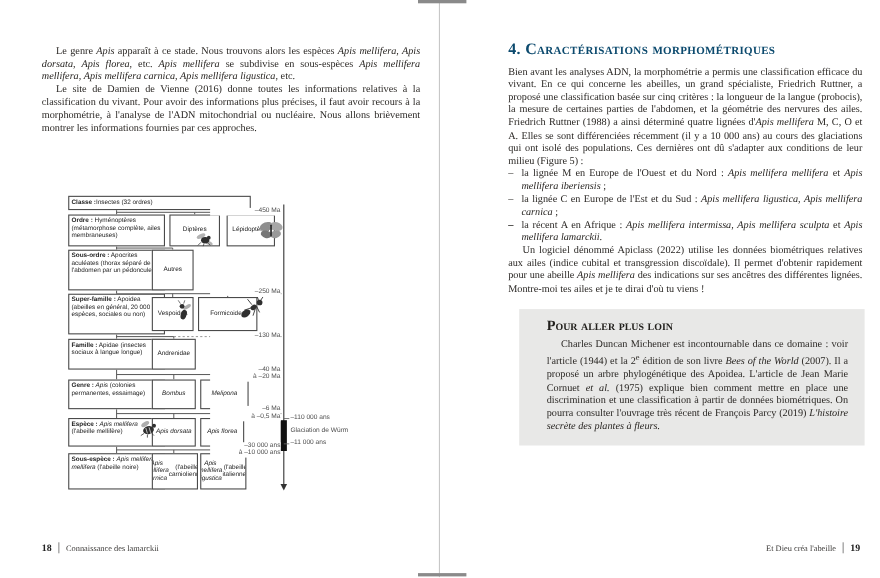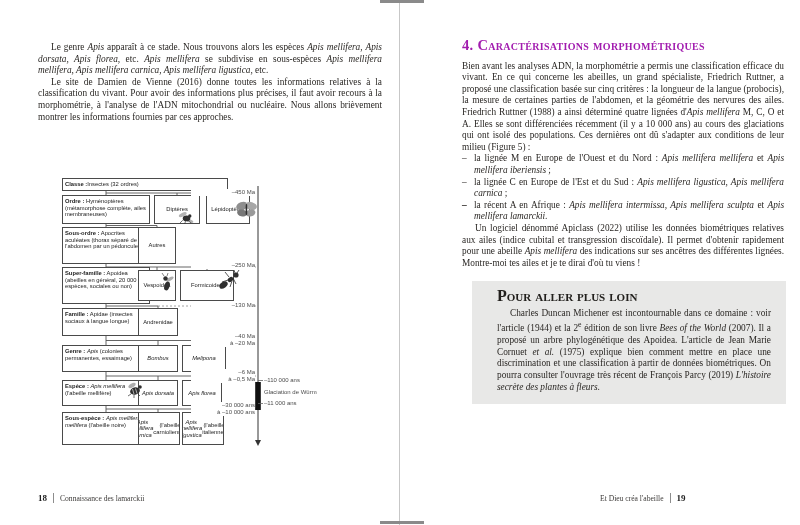--- a/index.html
+++ b/index.html
@@ -11,29 +11,29 @@
   .edge-bottom{top:521px;}
 
   
   .page-body{position:absolute;font-size:9.3px;line-height:11.6px;text-align:justify;}
   .page-body p{margin:0;}
   .page-body p.ind{text-indent:13px;}
   #left-body{left:38px;top:42px;width:344px;}
   #right-body{left:462px;top:40px;width:322px;}
 
   .section-heading{font-variant:small-caps;font-weight:bold;font-size:14.5px;
-                   letter-spacing:.3px;color:#a21caf;margin:0 0 9px 0;text-align:left;}
+                   letter-spacing:.3px;color:#0c4a6e;margin:0 0 9px 0;text-align:left;}
 
   ul.dashes{list-style:none;margin:0;padding:0;}
   ul.dashes li{position:relative;padding-left:12px;margin:0;}
   ul.dashes li .dash{position:absolute;left:0;top:0;}
 
   
   .info-box{background:#e8e8e7;margin:12px -2px 0 10px;padding:9px 15px 11px 25px;box-sizing:border-box;}
-  .info-box-heading{font-variant:small-caps;font-weight:bold;font-size:16px;color:#22201d;margin:0 0 6px 0;}
+  .info-box-heading{font-variant:small-caps;font-weight:bold;font-size:13px;color:#22201d;margin:0 0 6px 0;}
   .info-box p{text-indent:13px;}
 
   
   #figure{position:absolute;left:56px;top:176px;width:292px;height:276px;
           font-family:"Liberation Sans",sans-serif;}
   #fig-lines{position:absolute;left:0;top:0;}
   .fb{position:absolute;border:1px solid #4a4a4a;background:#fff;box-sizing:border-box;
       padding:2px 2px;font-size:5.8px;line-height:6.6px;color:#1c1c1c;overflow:hidden;}
   .fb.ctr{display:flex;align-items:center;justify-content:center;text-align:center;}
   .f-classe{left:6px;top:2px;width:166px;height:13px;display:flex;align-items:center;}
@@ -70,21 +70,21 @@
   .ins-wasp{left:103px;top:96px;}
   .ins-ant{left:160px;top:93px;}
   .ins-bee{left:69px;top:204px;}
 
   #figure-caption{position:absolute;left:38px;top:455px;width:344px;text-align:center;
                   font-family:"Liberation Sans",sans-serif;font-size:7.9px;color:#1d1b19;}
 
   
   .footer{position:absolute;top:493px;font-size:7.6px;color:#3c3a38;}
   #footer-left{left:38px;}
-  #footer-right{left:600px;width:182px;text-align:left;}
+  #footer-right{left:600px;width:182px;text-align:right;}
   .footer .pn{font-weight:bold;font-size:9px;color:#222;}
   .footer .sep{display:inline-block;width:1px;height:10px;background:#8d8d8d;
                margin:0 6px;vertical-align:-2px;}
 </style>
 </head>
 <body>
 
 <div class="spread">
   <div class="spine"></div>
   <div class="edge-mark edge-top"></div>

